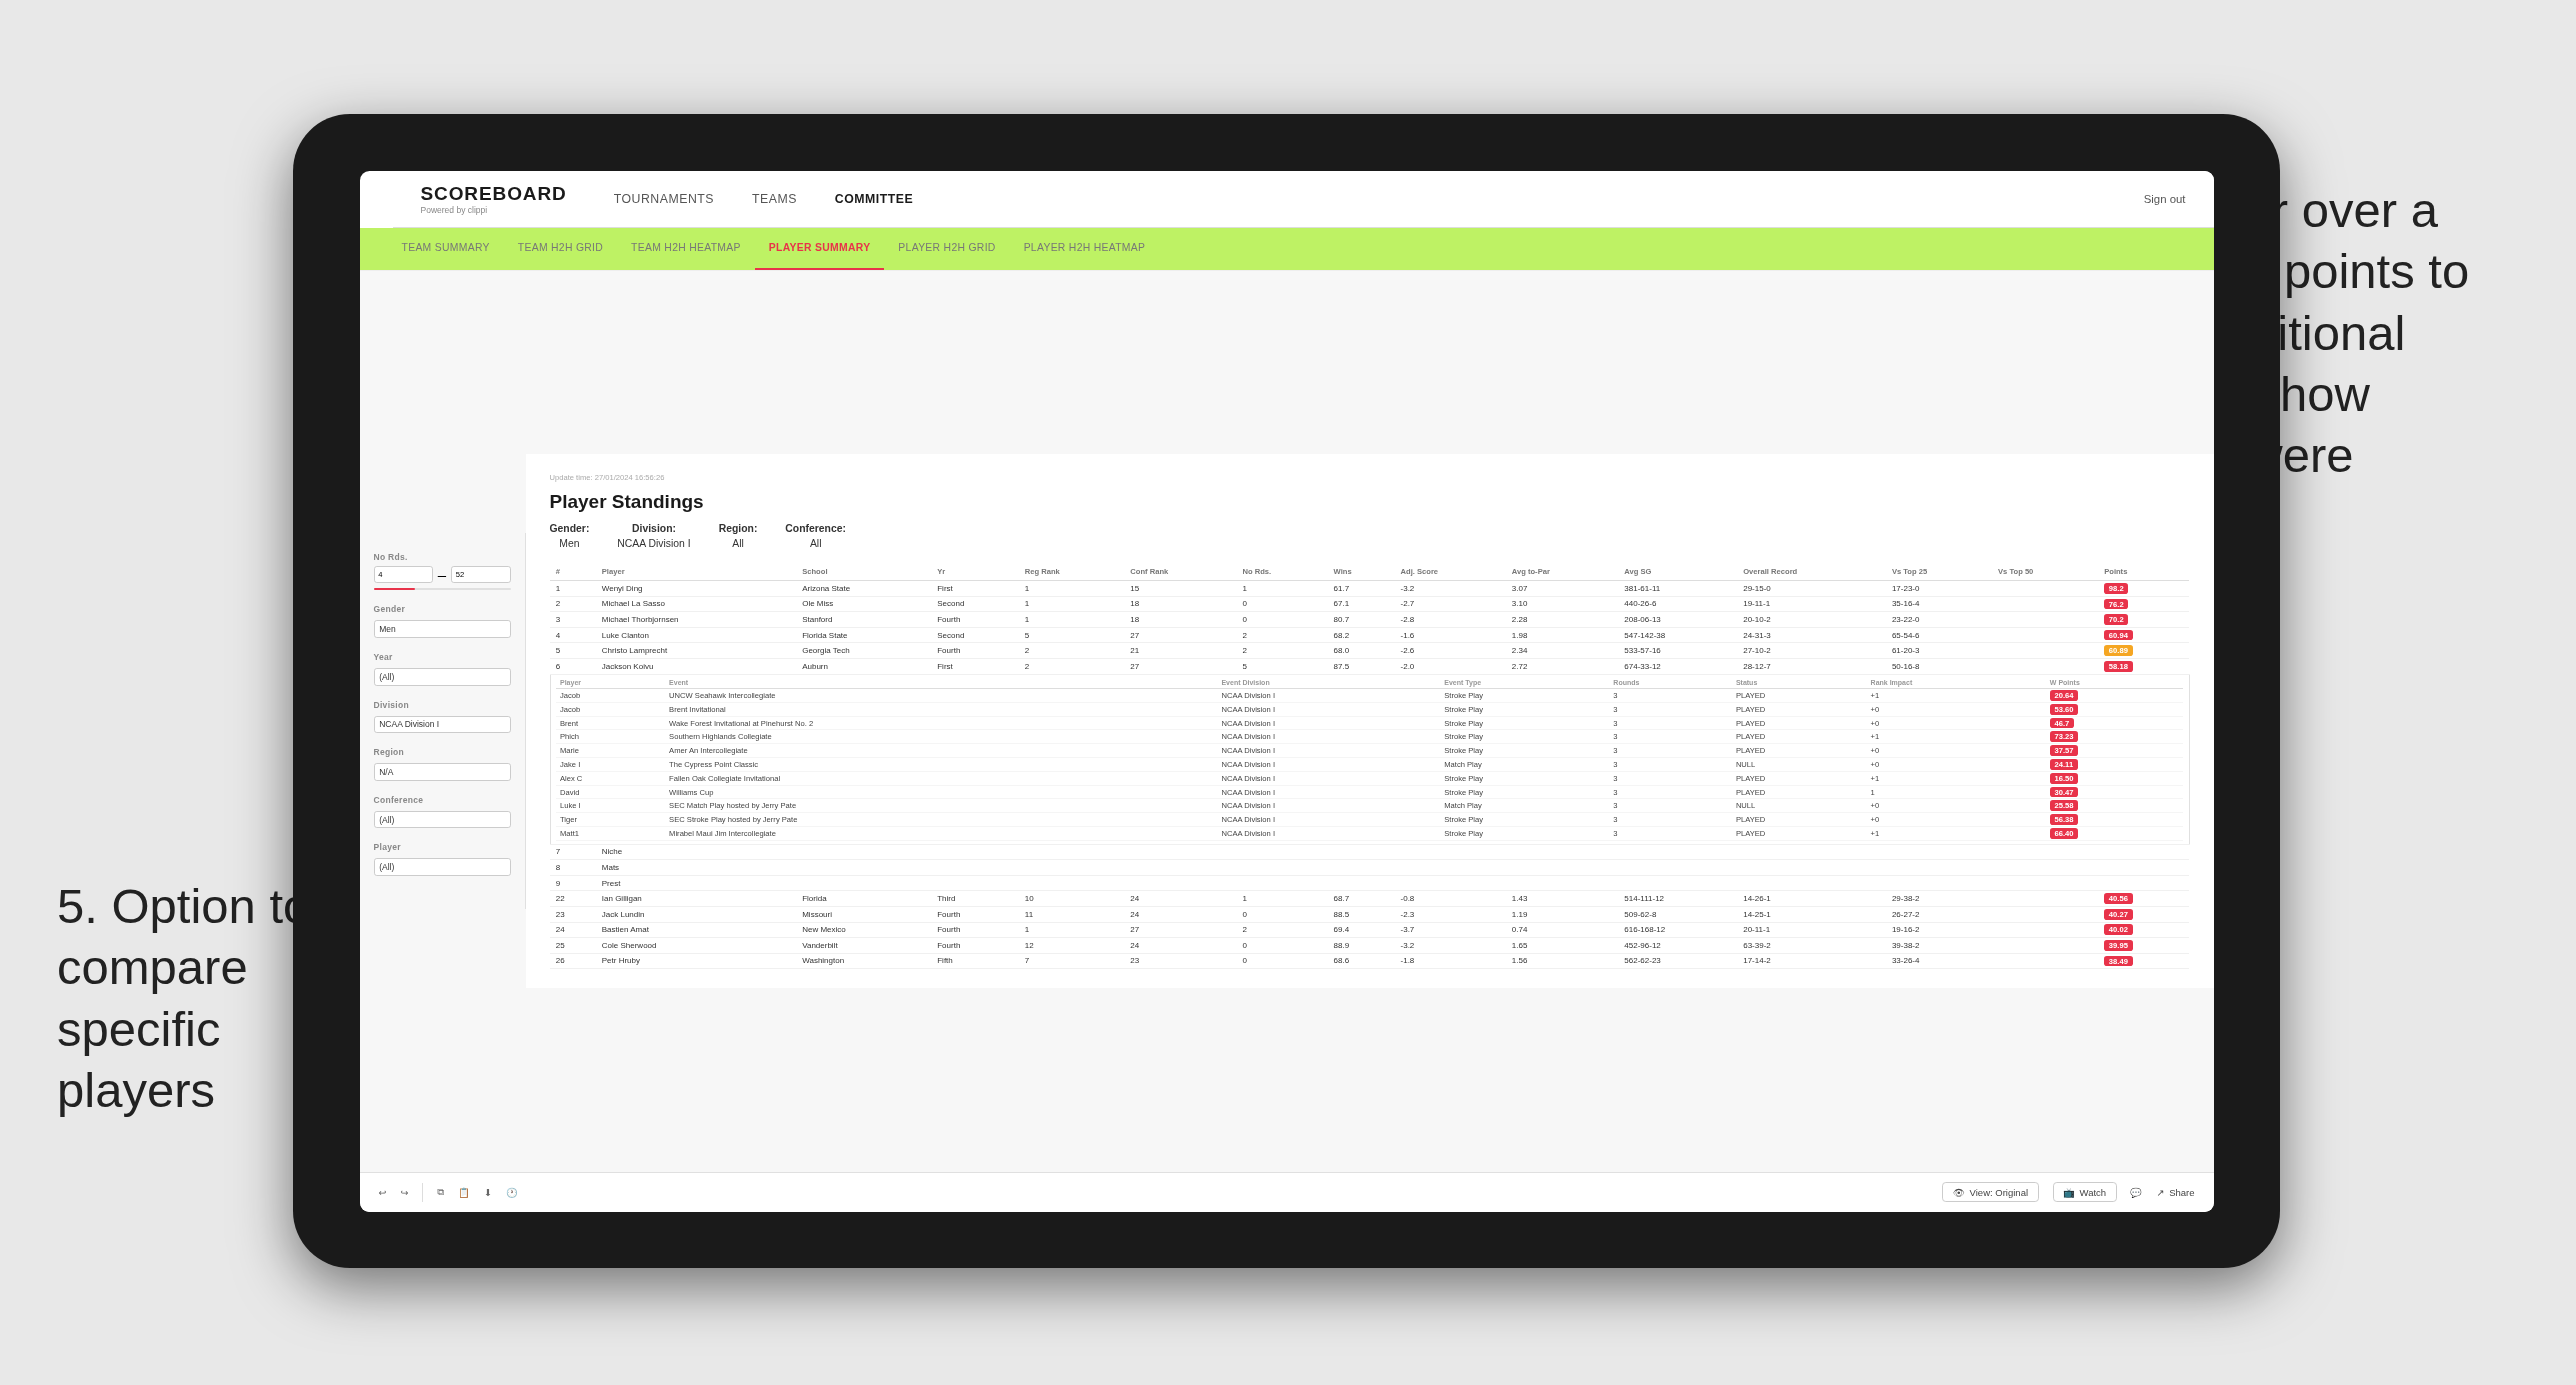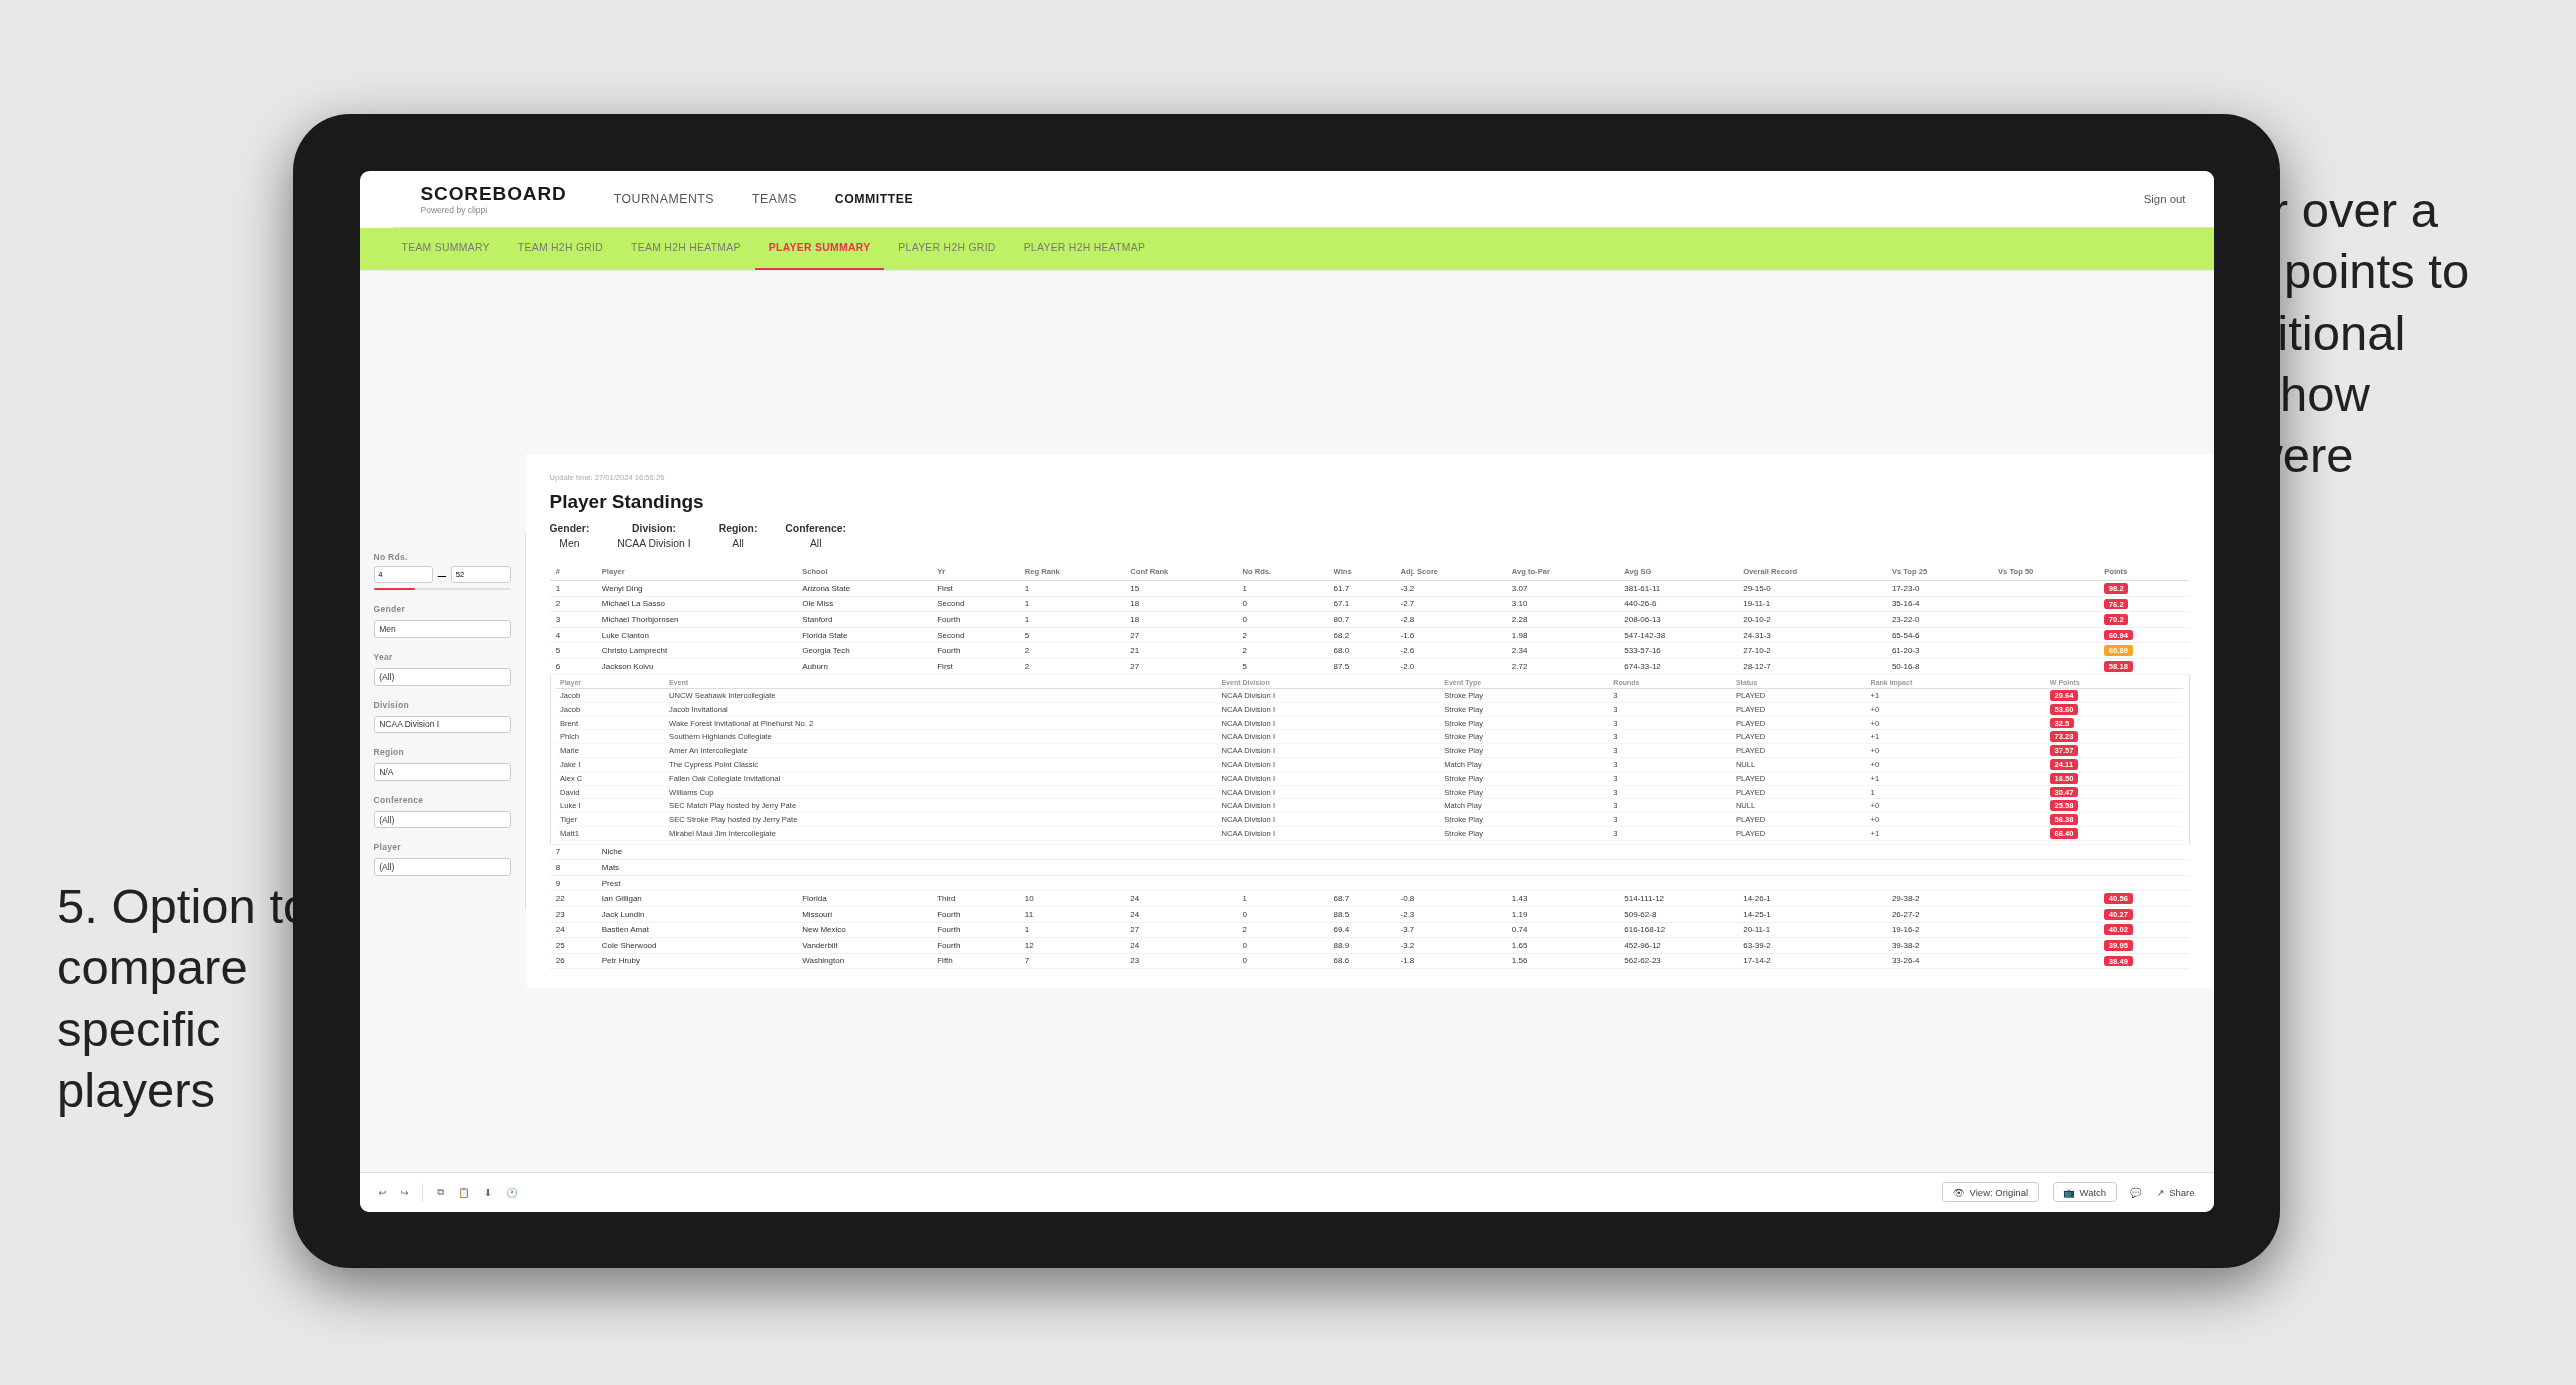--- a/index.html
+++ b/index.html
@@ -718,37 +718,37 @@
                         <td>UNCW Seahawk Intercollegiate</td>
                         <td>NCAA Division I</td>
                         <td>Stroke Play</td>
                         <td>3</td>
                         <td>PLAYED</td>
                         <td>+1</td>
                         <td><span class="points-badge">20.64</span></td>
                       </tr>
                       <tr>
                         <td>Jacob</td>
-                        <td>Jacob Invitational</td>
+                        <td>Brent Invitational</td>
                         <td>NCAA Division I</td>
                         <td>Stroke Play</td>
                         <td>3</td>
                         <td>PLAYED</td>
                         <td>+0</td>
                         <td><span class="points-badge">53.60</span></td>
                       </tr>
                       <tr>
                         <td>Brent</td>
                         <td>Wake Forest Invitational at Pinehurst No. 2</td>
                         <td>NCAA Division I</td>
                         <td>Stroke Play</td>
                         <td>3</td>
                         <td>PLAYED</td>
                         <td>+0</td>
-                        <td><span class="points-badge">32.5</span></td>
+                        <td><span class="points-badge">46.7</span></td>
                       </tr>
                       <tr>
                         <td>Phich</td>
                         <td>Southern Highlands Collegiate</td>
                         <td>NCAA Division I</td>
                         <td>Stroke Play</td>
                         <td>3</td>
                         <td>PLAYED</td>
                         <td>+1</td>
                         <td><span class="points-badge">73.23</span></td>

